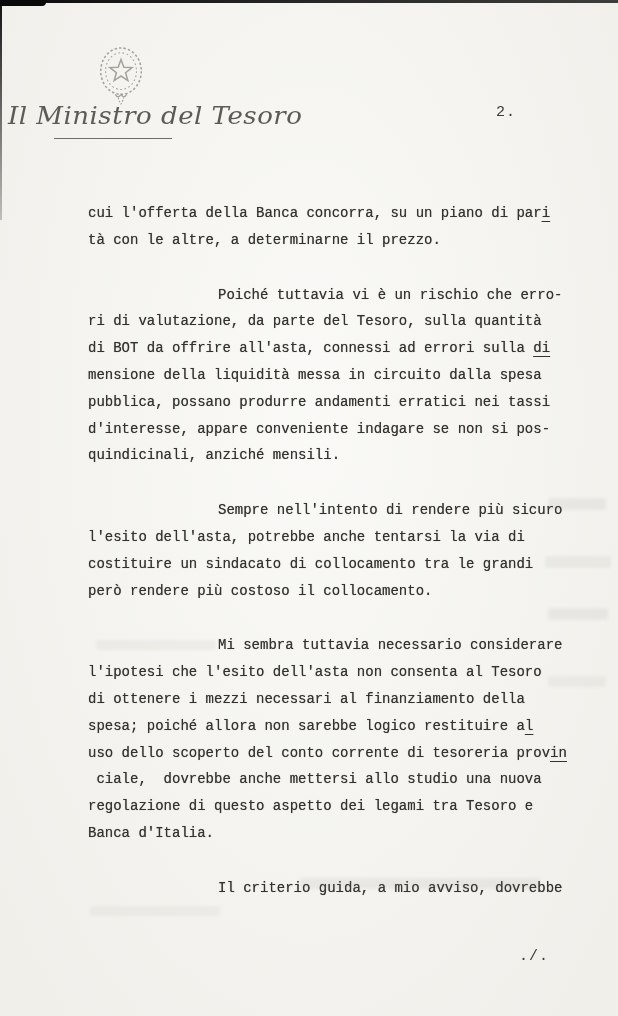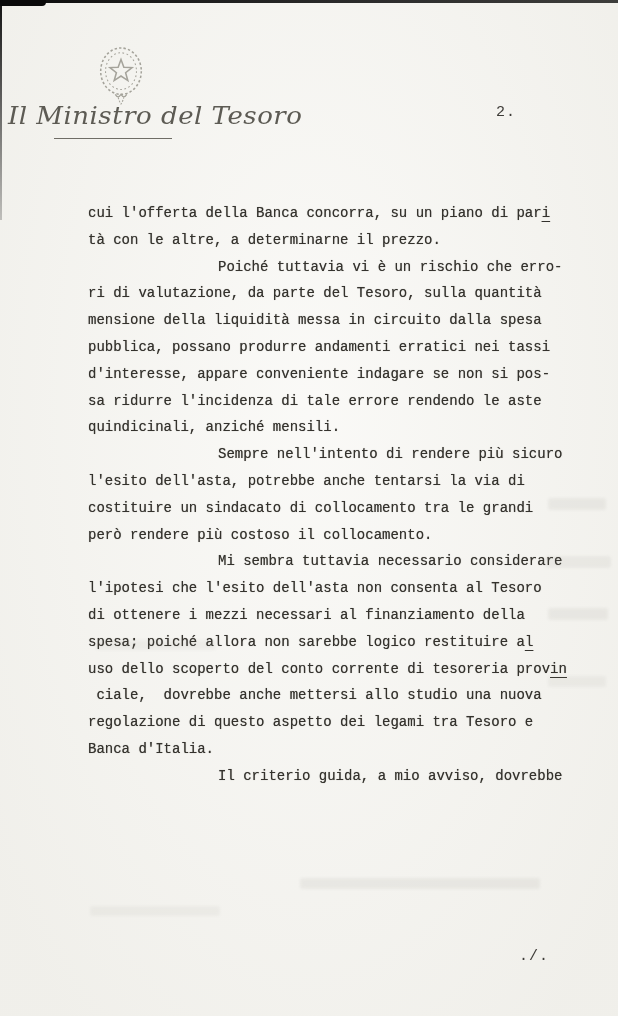--- a/index.html
+++ b/index.html
@@ -56,21 +56,21 @@
   
   .doc-body {
     position: absolute; left: 88px; top: 200px; width: 488px;
     font-size: 14px;
     line-height: 26.8px;
     color: #34322d;
     text-shadow: 0 0 0.7px rgba(52,50,45,0.65);
   }
   .para { margin: 0; }
   .line { white-space: pre; }
-  .para.indent .line.first { padding-left: 130px; }
+  .para.indent .line.first { padding-left: 130px; margin-top: 28px; }
   .cont-underline {
     text-decoration: underline;
     text-decoration-thickness: 1px;
     text-underline-offset: 4px;
   }
   .footer-mark {
     position: absolute; left: 519px; top: 948px;
     font-size: 15px; color: #3d3b37; letter-spacing: 1px;
   }
   
@@ -111,24 +111,24 @@
   <div class="page-number">2.</div>
 
   <div class="doc-body">
       <div class="para">
         <div class="line first"><span>cui l'offerta della Banca concorra, su un piano di par</span><span class="cont-underline">i</span></div>
         <div class="line"><span>tà con le altre, a determinarne il prezzo.</span></div>
       </div>
       <div class="para indent">
         <div class="line first"><span>Poiché tuttavia vi è un rischio che erro-</span></div>
         <div class="line"><span>ri di valutazione, da parte del Tesoro, sulla quantità</span></div>
+        <div class="line"><span>di BOT da offrire all'asta, connessi ad errori sulla </span><span class="cont-underline">di</span></div>
         <div class="line"><span>mensione della liquidità messa in circuito dalla spesa</span></div>
         <div class="line"><span>pubblica, possano produrre andamenti erratici nei tassi</span></div>
         <div class="line"><span>d'interesse, appare conveniente indagare se non si pos-</span></div>
-        <div class="line"><span>sa ridurre l'incidenza di tale errore rendendo le aste</span></div>
         <div class="line"><span>quindicinali, anziché mensili.</span></div>
       </div>
       <div class="para indent">
         <div class="line first"><span>Sempre nell'intento di rendere più sicuro</span></div>
         <div class="line"><span>l'esito dell'asta, potrebbe anche tentarsi la via di</span></div>
         <div class="line"><span>costituire un sindacato di collocamento tra le grandi</span></div>
         <div class="line"><span>però rendere più costoso il collocamento.</span></div>
       </div>
       <div class="para indent">
         <div class="line first"><span>Mi sembra tuttavia necessario considerare</span></div>

